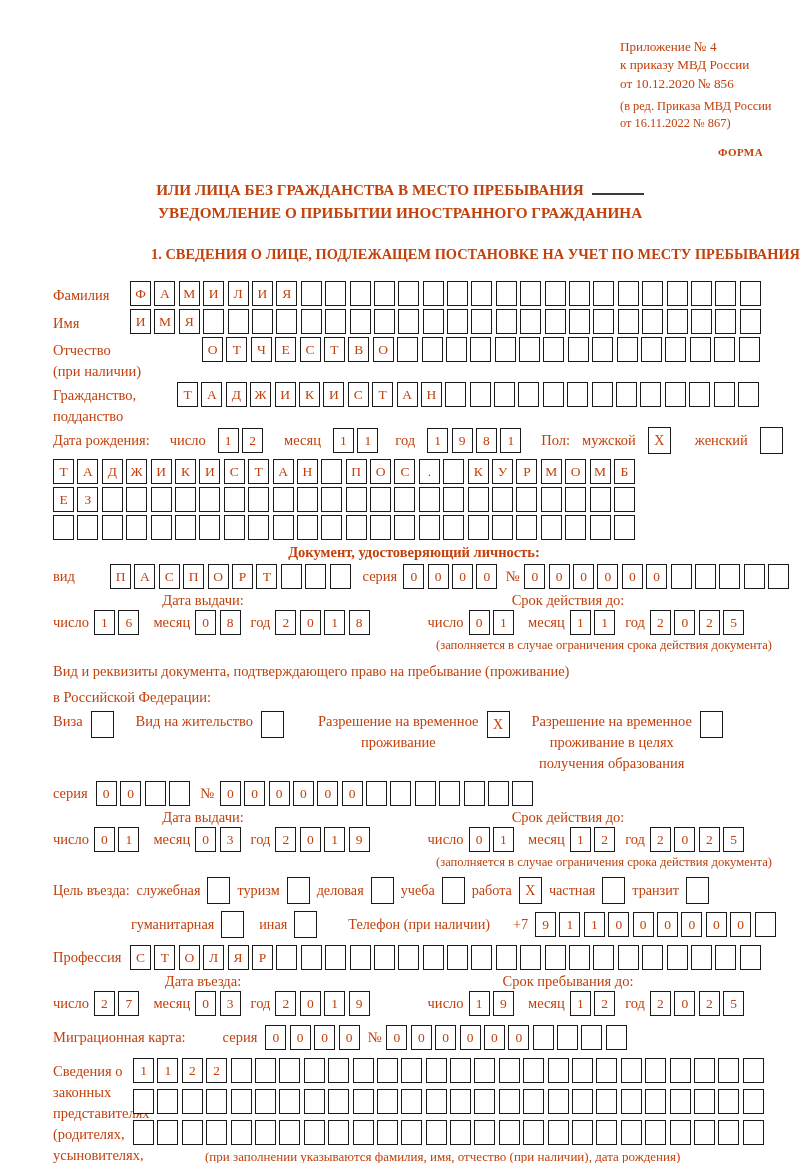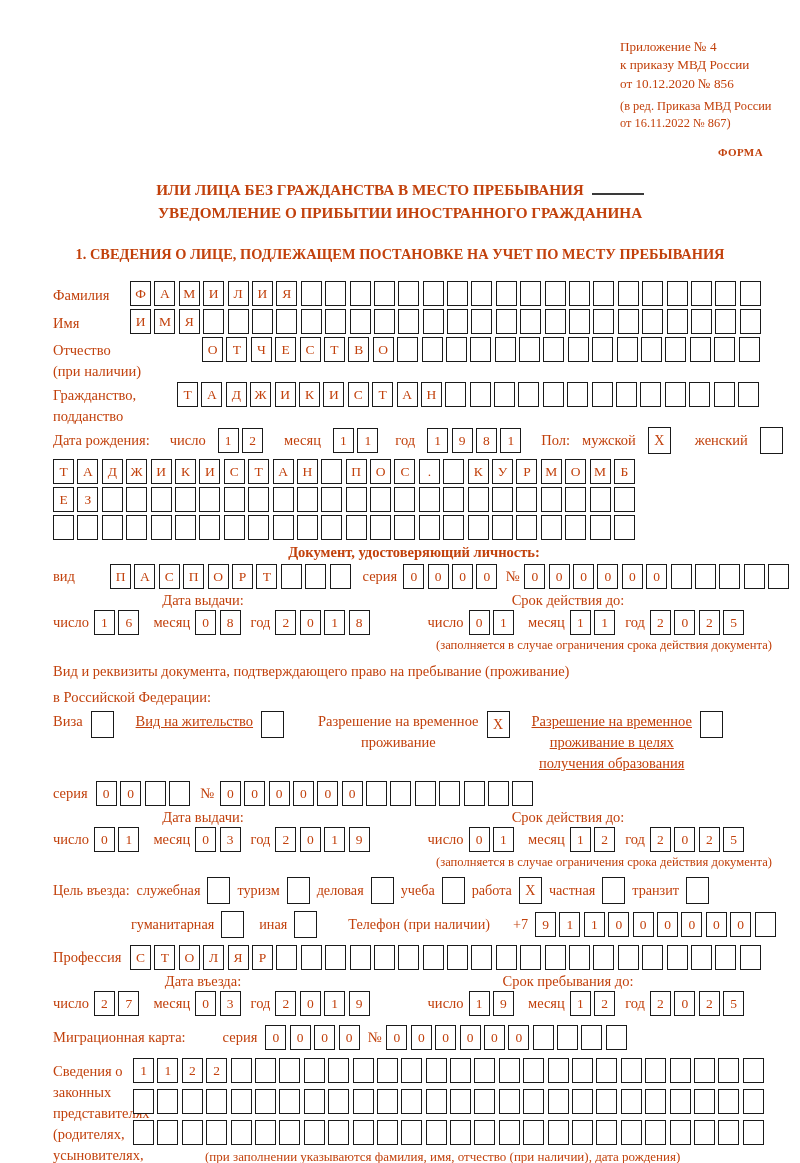--- a/index.html
+++ b/index.html
@@ -3,21 +3,21 @@
 <meta charset="utf-8">
 <style>
   html,body{margin:0;padding:0;background:#fff;}
   .page{position:relative;width:800px;height:1163px;background:#ffffff;color:#c2410c;
         font-family:"Liberation Serif","DejaVu Serif",serif;font-size:14.5px;overflow:hidden;}
   .corner{position:absolute;top:38px;left:620px;font-size:13.2px;line-height:1.4;}
   .corner .ed{font-size:12.4px;margin-top:5px;line-height:1.35;}
   .forma{position:absolute;top:146px;left:0;width:763px;text-align:right;font-weight:bold;font-size:11px;letter-spacing:.4px;}
   .title{position:absolute;top:179px;left:0;width:100%;text-align:center;font-weight:bold;font-size:15.2px;line-height:1.5;}
   .uline{display:inline-block;width:52px;border-bottom:2px solid #3a3a3a;height:.95em;margin-left:8px;}
-  .sect{position:absolute;top:246px;left:0;width:100%;text-align:center;font-weight:bold;font-size:14.4px;}
+  .sect{position:absolute;top:246px;left:0;width:100%;text-align:right;font-weight:bold;font-size:14.4px;}
   .main{position:absolute;top:281px;left:53px;width:722px;}
   .frow{display:flex;align-items:flex-start;flex-wrap:nowrap;}
   .ac{align-items:center;}
   .flabel{flex:0 0 auto;line-height:21px;padding-top:3px;}
   .w77{width:77px;} .w124{width:124px;} .w149{width:149px;} .w148{width:148px;} .w57{width:57px;} .w80{width:80px;}
   .cells{display:inline-flex;flex-wrap:nowrap;gap:3.4px;flex:0 0 auto;}
   .cell{flex:0 0 auto;width:21px;height:25px;box-sizing:border-box;border:1.6px solid #1a1a1a;
         display:flex;align-items:center;justify-content:center;font-size:13.5px;background:#fff;}
   .cb .cell{width:23px;height:27px;font-size:14px;}
   .cellcol{display:flex;flex-direction:column;gap:3.2px;}
@@ -27,21 +27,21 @@
   .dh1{width:300px;text-align:center;}
   .dh2{margin-left:65px;width:300px;text-align:center;}
   .drow{display:flex;align-items:center;margin-top:1px;}
   .dgroup{display:inline-flex;align-items:center;gap:5px;}
   .rt{margin-left:58px;}
   .mw{margin-left:9px;} .yw{margin-left:5px;}
   .dnote{width:719px;text-align:right;font-size:12.6px;margin-top:3px;}
   .intro{margin-top:6px;line-height:1.75;}
   .optrow{display:flex;align-items:flex-start;margin-top:2px;}
   .opt{display:inline-flex;align-items:flex-start;gap:8px;}
-  .optlines{text-align:center;line-height:21px;} .gapM{margin-left:22px;text-decoration:underline;} .gapL{margin-left:34px;}
+  .optlines{text-align:center;line-height:21px;} .gapM{margin-left:22px;} .gapL{margin-left:34px;}
   .prow{display:flex;align-items:center;margin-top:7px;column-gap:7px;font-size:14.2px;}
   .plbl{flex:0 0 auto;}
   .note-bottom{font-size:13px;margin-top:4px;margin-left:150px;} .mt7{margin-top:7px;}
 </style>
 </head>
 <body>
 
 <div class="page">
 
   <div class="corner">

